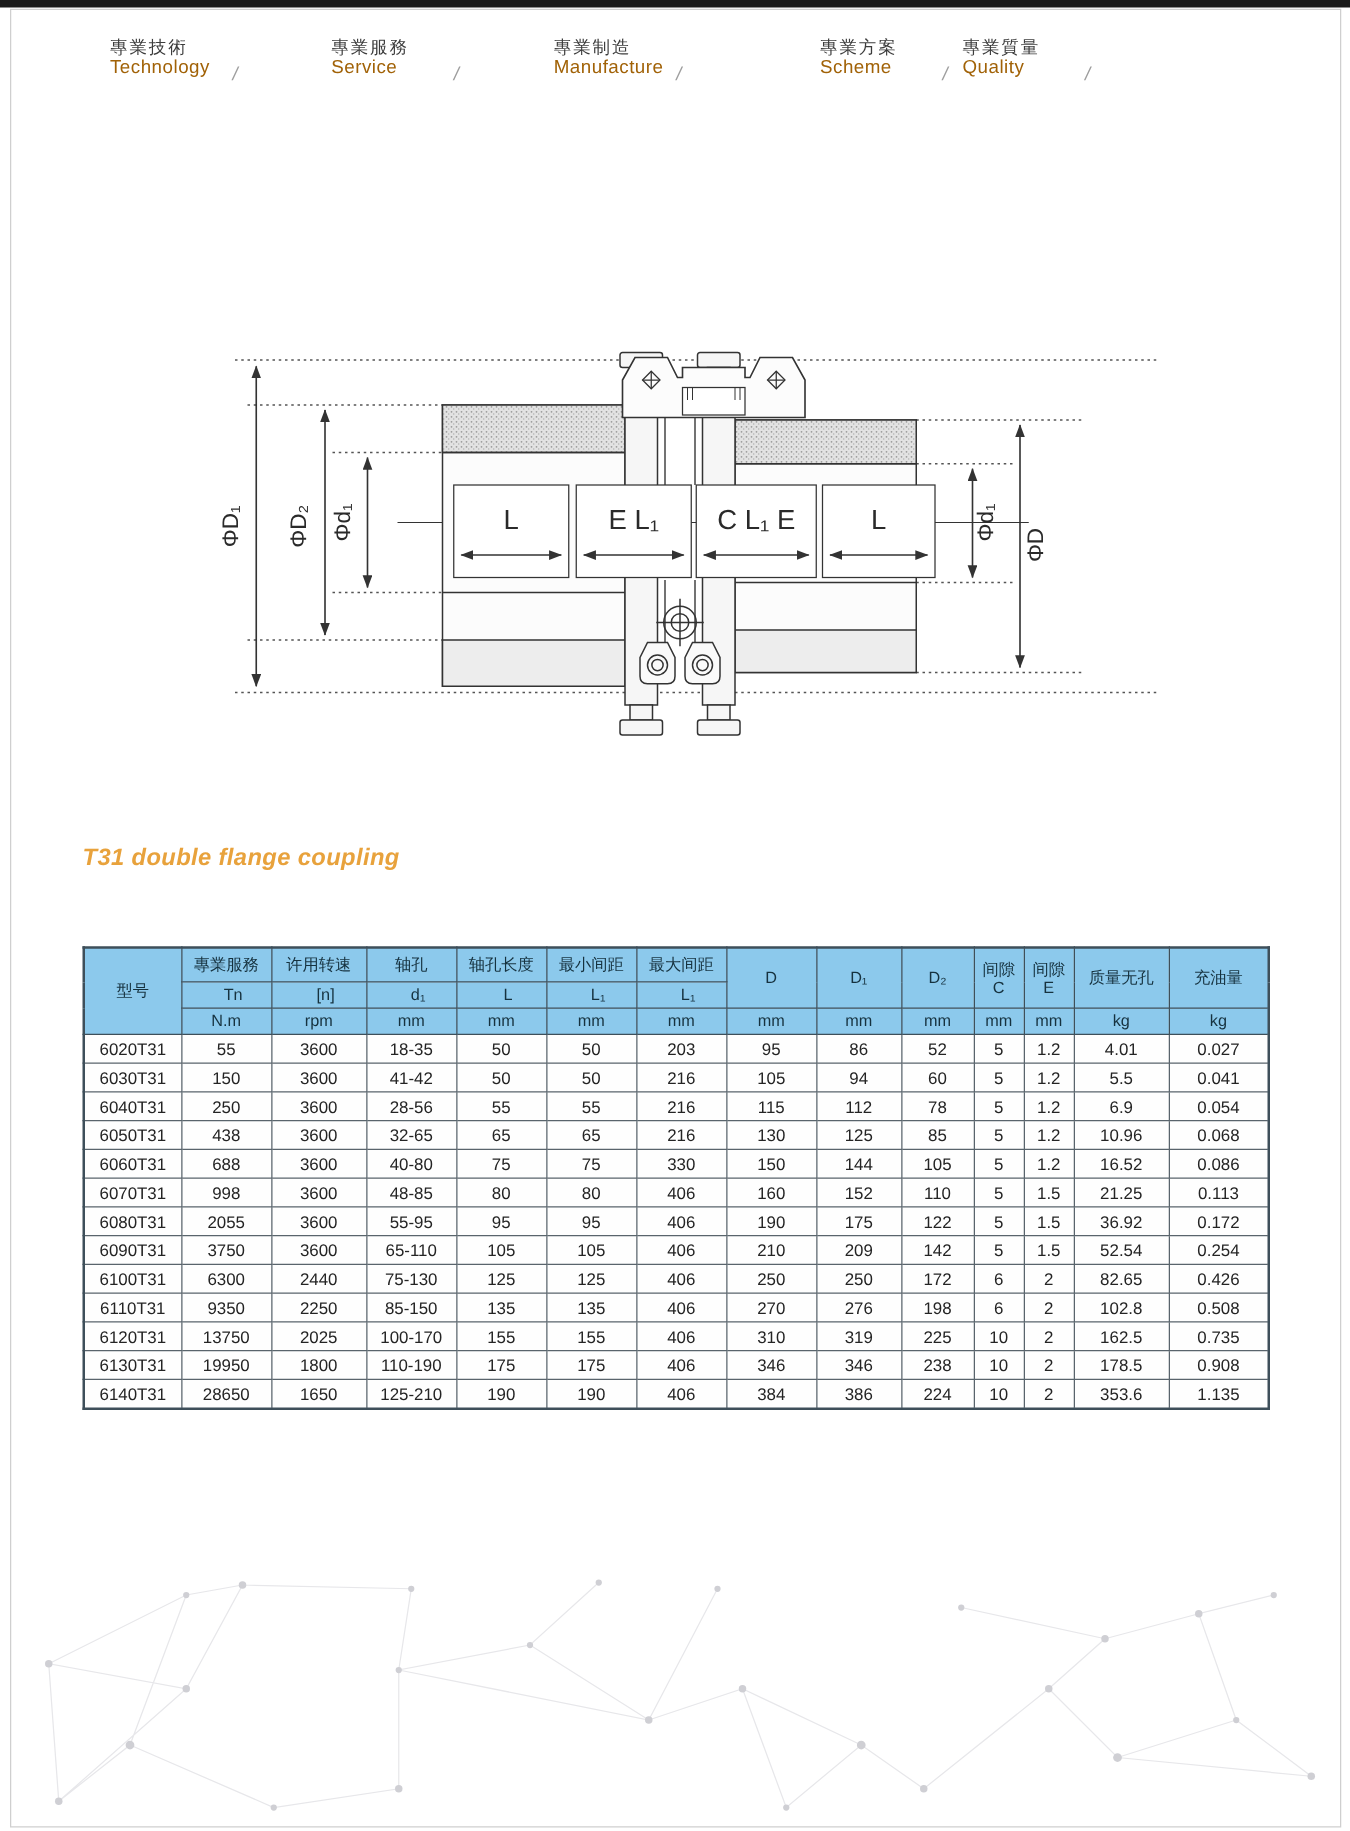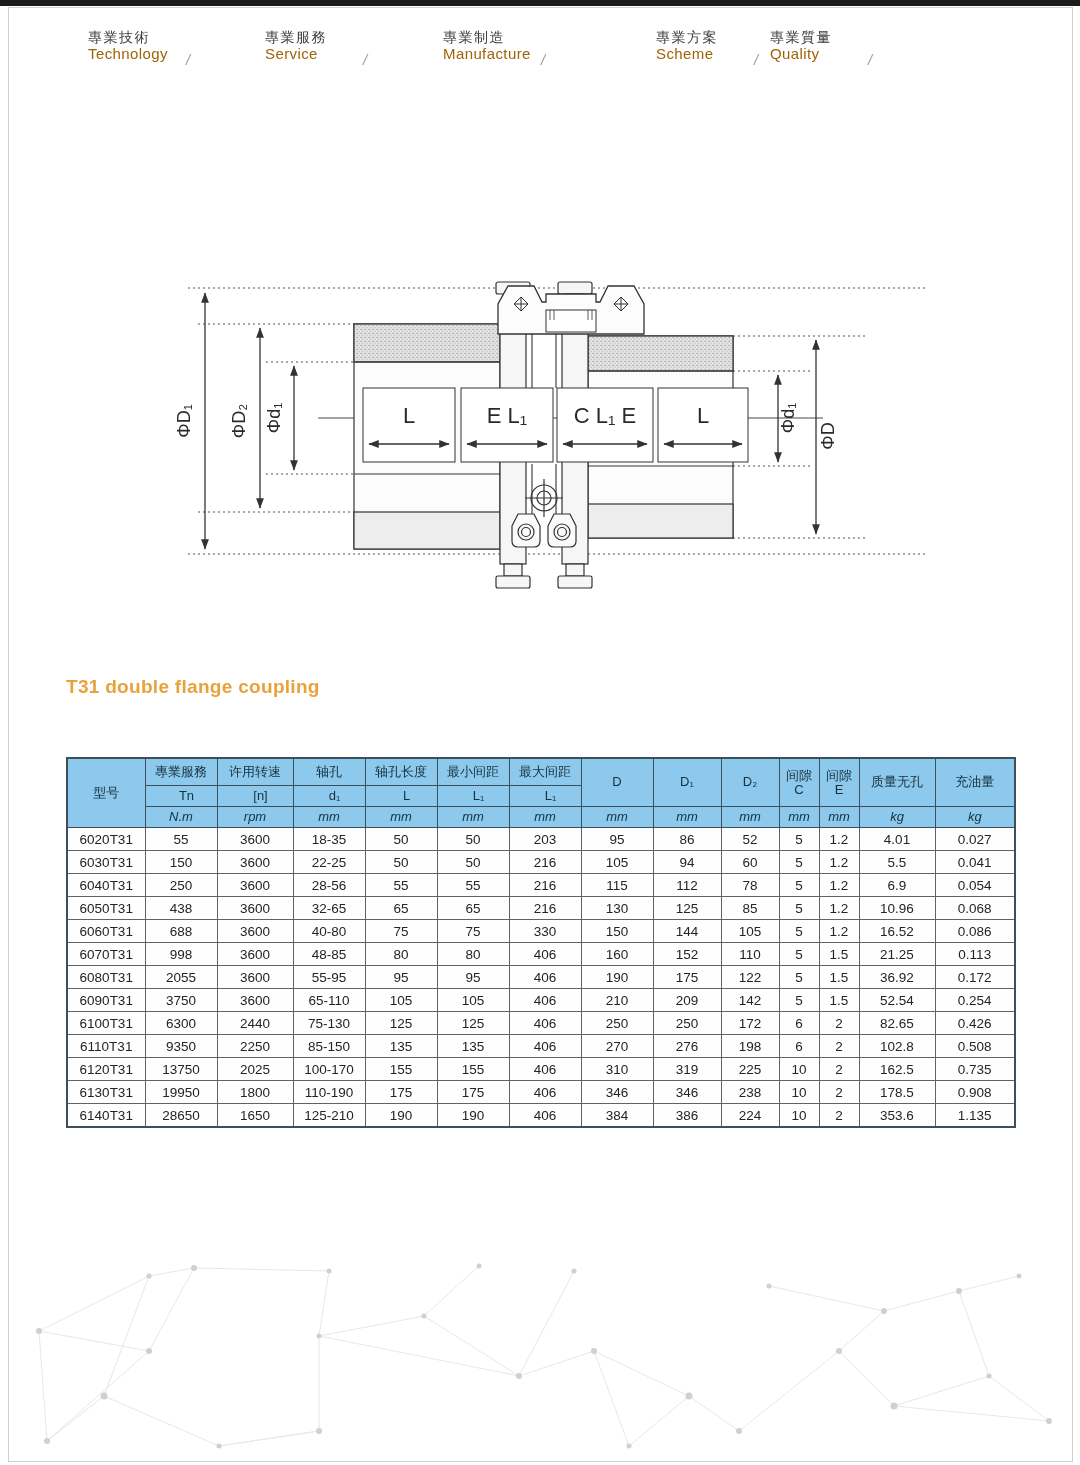--- a/index.html
+++ b/index.html
@@ -21,31 +21,31 @@
   .nav-slash{position:absolute;left:98px;bottom:0;font-size:15px;color:#9d9d9d;font-style:italic;}
 
   
   .drawing{position:absolute;left:168px;top:276px;width:784px;height:326px;}
   .drawing svg{width:100%;height:100%;}
   .drawing text{font-family:"Liberation Sans","DejaVu Sans",sans-serif;fill:#2a2a2a;}
 
   
   .sect{position:absolute;left:66px;top:674px;}
   .sect-zh{font-size:30px;font-weight:600;color:#1d1d1d;letter-spacing:1px;line-height:34px;}
-  .sect-en{font-size:19px;color:#e8a23c;font-weight:600;margin-top:2px;letter-spacing:.3px;}
+  .sect-en{font-size:19px;font-style:italic;color:#e8a23c;font-weight:600;margin-top:2px;letter-spacing:.3px;}
 
   
   .spec-wrap{position:absolute;left:66px;top:757px;width:948px;}
   table.spec{border-collapse:collapse;table-layout:fixed;width:948px;
              border:2px solid #3e4f5a;}
   table.spec th{background:#8cc9ec;color:#16323f;font-weight:400;font-size:13px;
                 border:1px solid #3e4f5a;padding:0;line-height:1.25;}
   table.spec thead tr:nth-child(1) th{height:26px;}
   table.spec thead tr:nth-child(2) th{height:20px;padding-left:11px;}
-  table.spec thead tr:nth-child(3) th{height:20px;font-style:italic;}
+  table.spec thead tr:nth-child(3) th{height:20px;}
   table.spec td{border:1px solid #59646c;font-size:13.5px;color:#242424;text-align:center;
                 height:22px;padding:0;background:#fefefe;}
   .hdr2line div{line-height:14px;}
 
   
   .net{position:absolute;left:9px;bottom:4px;width:1062px;height:205px;}
 </style>
 </head>
 <body>
 
@@ -303,21 +303,21 @@
             <td>52</td>
             <td>5</td>
             <td>1.2</td>
             <td>4.01</td>
             <td>0.027</td>
           </tr>
           <tr>
             <td>6030T31</td>
             <td>150</td>
             <td>3600</td>
-            <td>22-25</td>
+            <td>41-42</td>
             <td>50</td>
             <td>50</td>
             <td>216</td>
             <td>105</td>
             <td>94</td>
             <td>60</td>
             <td>5</td>
             <td>1.2</td>
             <td>5.5</td>
             <td>0.041</td>

